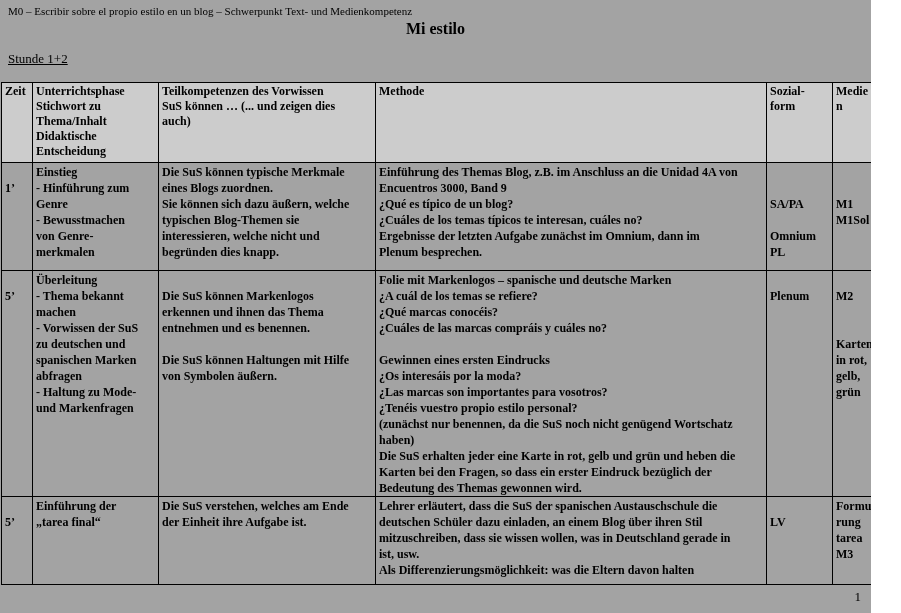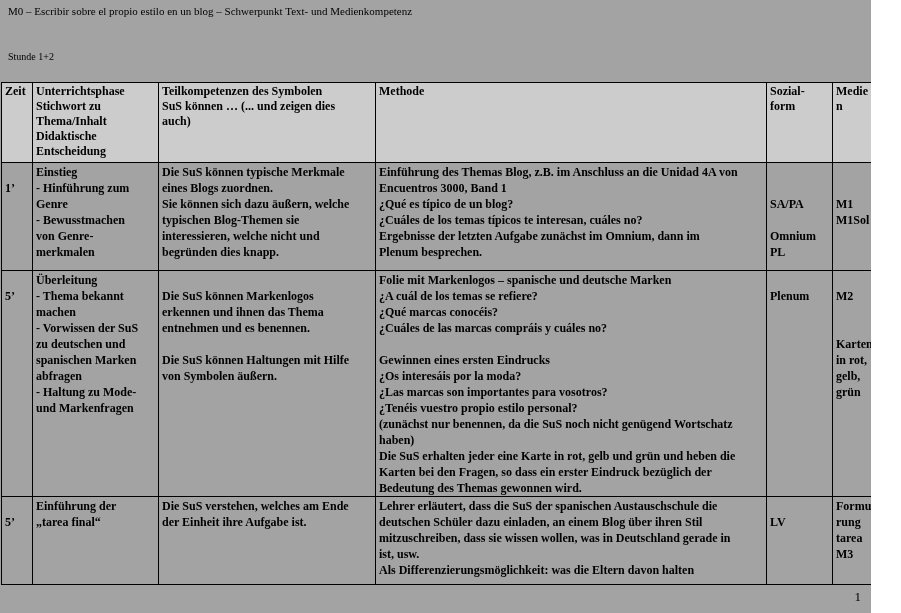--- a/index.html
+++ b/index.html
@@ -30,21 +30,22 @@
     top: 20px;
     width: 100%;
     text-align: center;
     font-weight: bold;
     font-size: 16px;
   }
   .doc-subtitle {
     position: absolute;
     left: 8px;
     top: 51px;
-    font-size: 10px;
+    font-size: 13px;
+    text-decoration: underline;
   }
   table.lesson-table {
     position: absolute;
     left: 1px;
     top: 82px;
     width: 886px;
     border-collapse: collapse;
     table-layout: fixed;
     padding-left: 23px;
   }
@@ -83,40 +84,41 @@
     top: 589px;
     font-size: 13px;
   }
 </style>
 </head>
 <body>
 
 <div class="page">
 
   <div class="doc-header">M0 – Escribir sobre el propio estilo en un blog – Schwerpunkt Text- und Medienkompetenz</div>
+  <div class="doc-title">Mi estilo</div>
   <div class="doc-subtitle">Stunde 1+2</div>
 
   <table class="lesson-table">
     <colgroup>
       <col style="width:31px">
       <col style="width:126px">
       <col style="width:217px">
       <col style="width:391px">
       <col style="width:66px">
       <col style="width:55px">
     </colgroup>
     <thead>
       <tr class="head-row">
         <th>Zeit</th>
         <th>Unterrichtsphase
 Stichwort zu
 Thema/Inhalt
 Didaktische
 Entscheidung</th>
-        <th>Teilkompetenzen des Symbolen
+        <th>Teilkompetenzen des Vorwissen
 SuS können … (... und zeigen dies
 auch)</th>
         <th>Methode</th>
         <th>Sozial-
 form</th>
         <th class="th-medien">Medien</th>
       </tr>
     </thead>
     <tbody>
       <tr class="row-1">
@@ -128,21 +130,21 @@
 - Bewusstmachen
 von Genre-
 merkmalen</td>
         <td>Die SuS können typische Merkmale
 eines Blogs zuordnen.
 Sie können sich dazu äußern, welche
 typischen Blog-Themen sie
 interessieren, welche nicht und
 begründen dies knapp.</td>
         <td>Einführung des Themas Blog, z.B. im Anschluss an die Unidad 4A von
-Encuentros 3000, Band 1
+Encuentros 3000, Band 9
 ¿Qué es típico de un blog?
 ¿Cuáles de los temas típicos te interesan, cuáles no?
 Ergebnisse der letzten Aufgabe zunächst im Omnium, dann im
 Plenum besprechen.</td>
         <td>
 
 SA/PA
 
 Omnium
 PL</td>

